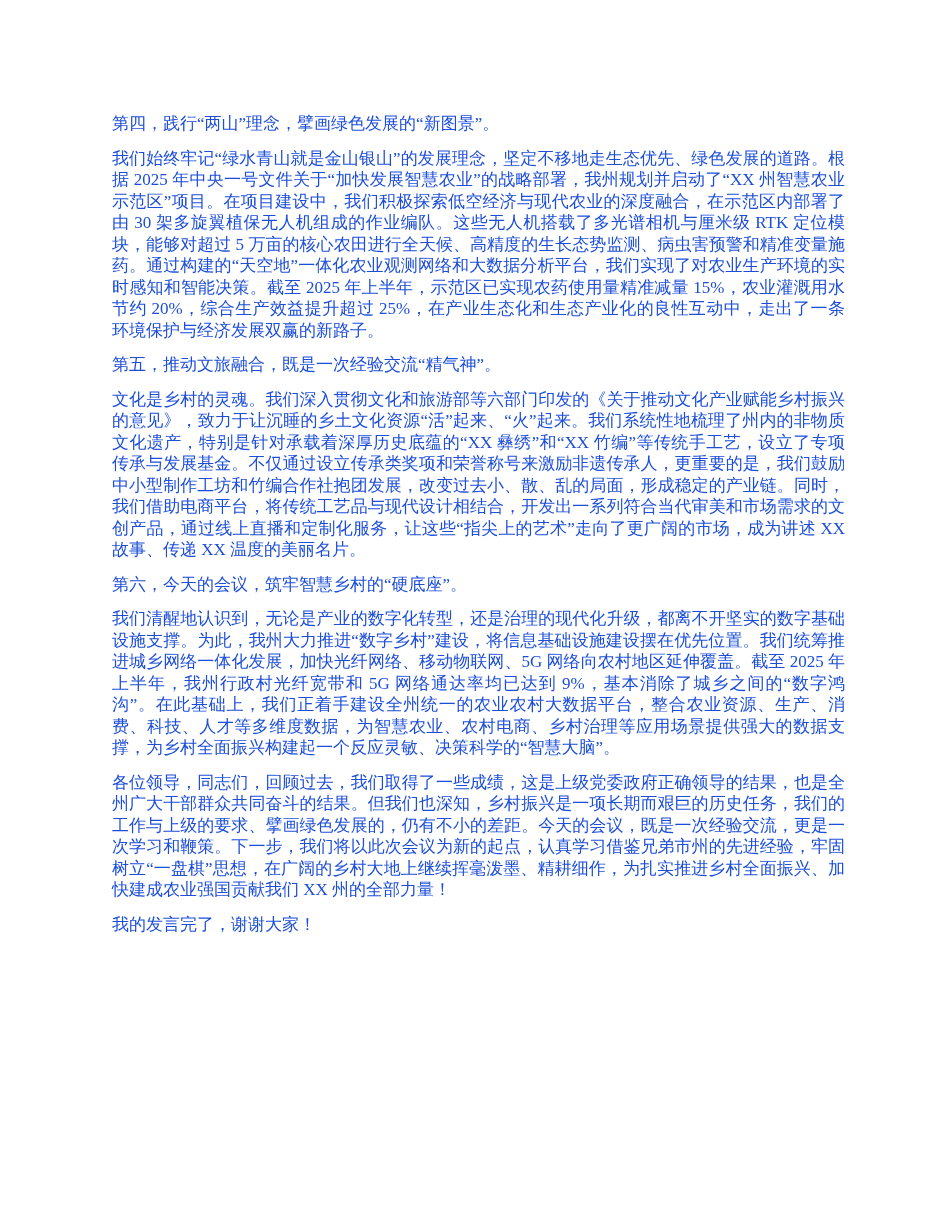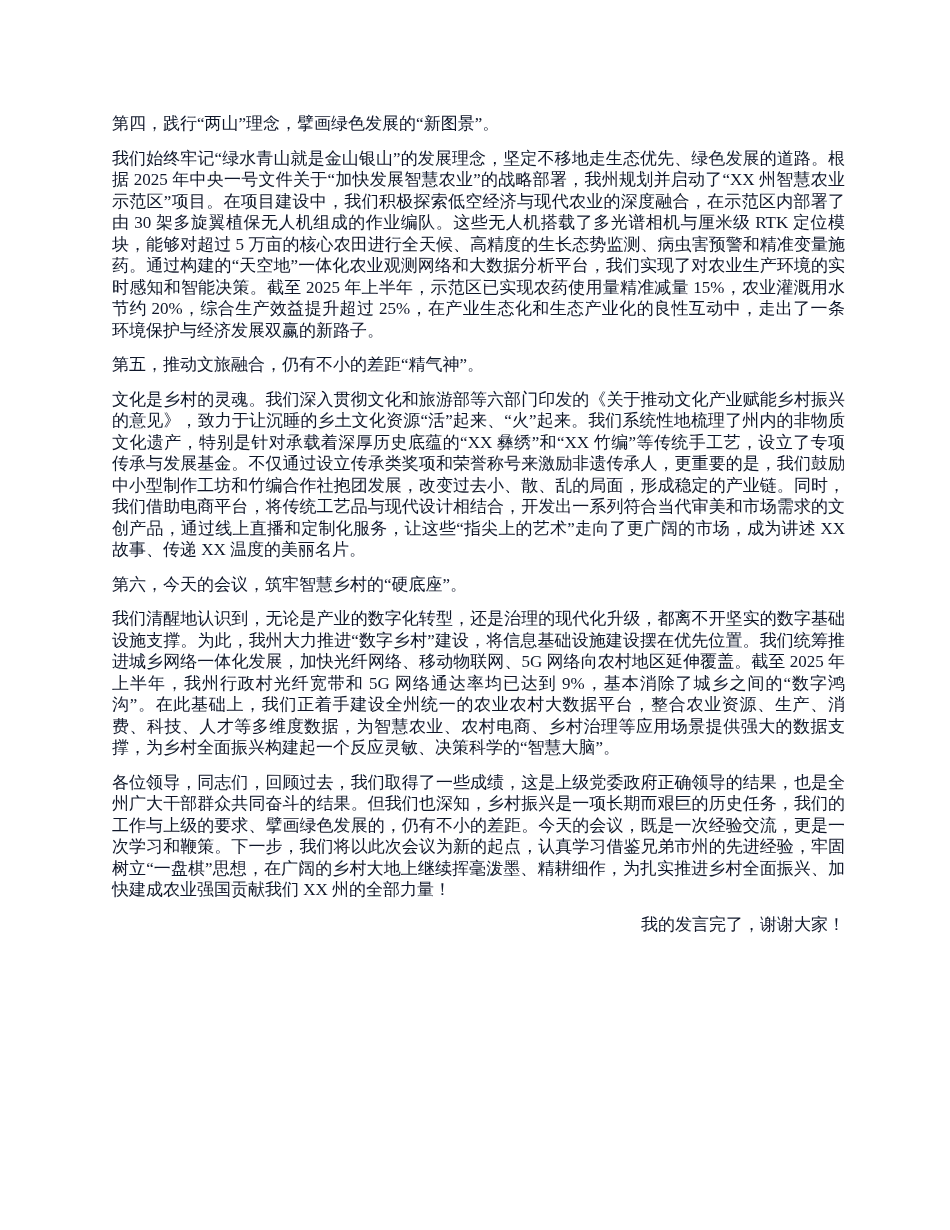--- a/index.html
+++ b/index.html
@@ -18,34 +18,34 @@
     color: #000000;
     font-family: "Liberation Serif", "DejaVu Serif", serif;
   }
   .para {
     margin: 0 0 13px 0;
     font-size: 17px;
     line-height: 21.5px;
     text-align: justify;
     text-justify: inter-ideograph;
     word-break: break-all;
-    color: #0f172a;
+    color: #1d4ed8;
   }
   .para.heading {
     text-align: left;
   }
   .para.closing {
-    text-align: right;
+    text-align: left;
   }
 </style>
 </head>
 <body>
 
 <div class="page">
   <p class="para heading">第四，践行“两山”理念，擘画绿色发展的“新图景”。</p>
   <p class="para">我们始终牢记“绿水青山就是金山银山”的发展理念，坚定不移地走生态优先、绿色发展的道路。根据 2025 年中央一号文件关于“加快发展智慧农业”的战略部署，我州规划并启动了“XX 州智慧农业示范区”项目。在项目建设中，我们积极探索低空经济与现代农业的深度融合，在示范区内部署了由 30 架多旋翼植保无人机组成的作业编队。这些无人机搭载了多光谱相机与厘米级 RTK 定位模块，能够对超过 5 万亩的核心农田进行全天候、高精度的生长态势监测、病虫害预警和精准变量施药。通过构建的“天空地”一体化农业观测网络和大数据分析平台，我们实现了对农业生产环境的实时感知和智能决策。截至 2025 年上半年，示范区已实现农药使用量精准减量 15%，农业灌溉用水节约 20%，综合生产效益提升超过 25%，在产业生态化和生态产业化的良性互动中，走出了一条环境保护与经济发展双赢的新路子。</p>
-  <p class="para heading">第五，推动文旅融合，仍有不小的差距“精气神”。</p>
+  <p class="para heading">第五，推动文旅融合，既是一次经验交流“精气神”。</p>
   <p class="para">文化是乡村的灵魂。我们深入贯彻文化和旅游部等六部门印发的《关于推动文化产业赋能乡村振兴的意见》，致力于让沉睡的乡土文化资源“活”起来、“火”起来。我们系统性地梳理了州内的非物质文化遗产，特别是针对承载着深厚历史底蕴的“XX 彝绣”和“XX 竹编”等传统手工艺，设立了专项传承与发展基金。不仅通过设立传承类奖项和荣誉称号来激励非遗传承人，更重要的是，我们鼓励中小型制作工坊和竹编合作社抱团发展，改变过去小、散、乱的局面，形成稳定的产业链。同时，我们借助电商平台，将传统工艺品与现代设计相结合，开发出一系列符合当代审美和市场需求的文创产品，通过线上直播和定制化服务，让这些“指尖上的艺术”走向了更广阔的市场，成为讲述 XX 故事、传递 XX 温度的美丽名片。</p>
   <p class="para heading">第六，今天的会议，筑牢智慧乡村的“硬底座”。</p>
   <p class="para">我们清醒地认识到，无论是产业的数字化转型，还是治理的现代化升级，都离不开坚实的数字基础设施支撑。为此，我州大力推进“数字乡村”建设，将信息基础设施建设摆在优先位置。我们统筹推进城乡网络一体化发展，加快光纤网络、移动物联网、5G 网络向农村地区延伸覆盖。截至 2025 年上半年，我州行政村光纤宽带和 5G 网络通达率均已达到 9%，基本消除了城乡之间的“数字鸿沟”。在此基础上，我们正着手建设全州统一的农业农村大数据平台，整合农业资源、生产、消费、科技、人才等多维度数据，为智慧农业、农村电商、乡村治理等应用场景提供强大的数据支撑，为乡村全面振兴构建起一个反应灵敏、决策科学的“智慧大脑”。</p>
   <p class="para">各位领导，同志们，回顾过去，我们取得了一些成绩，这是上级党委政府正确领导的结果，也是全州广大干部群众共同奋斗的结果。但我们也深知，乡村振兴是一项长期而艰巨的历史任务，我们的工作与上级的要求、擘画绿色发展的，仍有不小的差距。今天的会议，既是一次经验交流，更是一次学习和鞭策。下一步，我们将以此次会议为新的起点，认真学习借鉴兄弟市州的先进经验，牢固树立“一盘棋”思想，在广阔的乡村大地上继续挥毫泼墨、精耕细作，为扎实推进乡村全面振兴、加快建成农业强国贡献我们 XX 州的全部力量！</p>
   <p class="para closing">我的发言完了，谢谢大家！</p>
 </div>
 
 </body></html>

